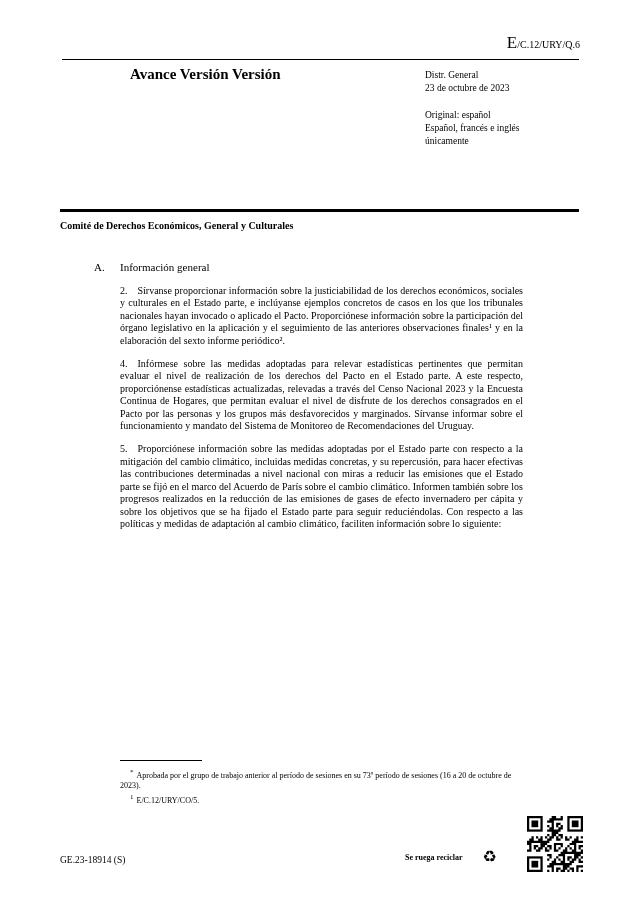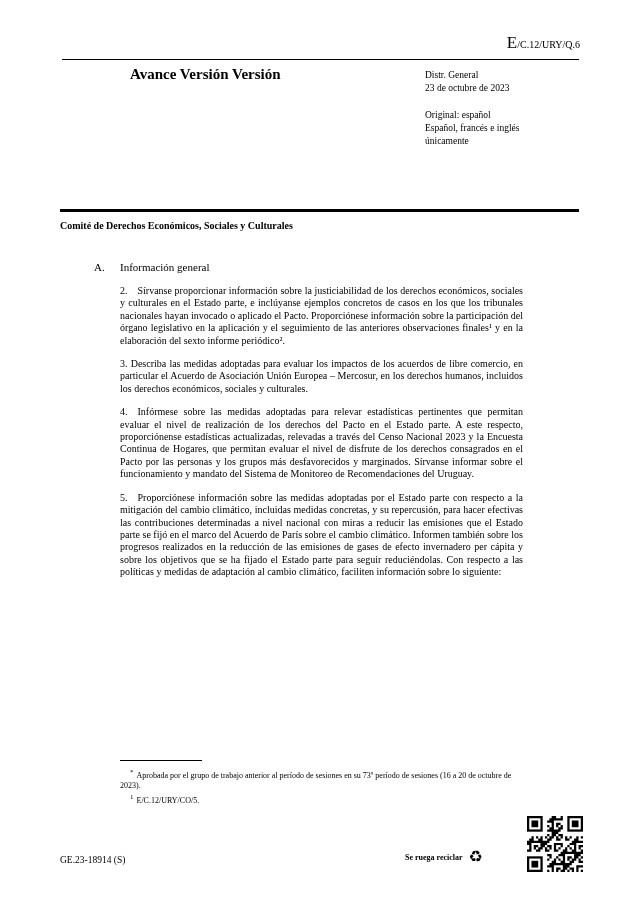--- a/index.html
+++ b/index.html
@@ -22,21 +22,21 @@
   .doc-title { font-size:13.5px; font-weight:bold; line-height:18px; margin-bottom:13px; }
   .doc-title sup { font-size:8px; }
   .para { font-size:10px; line-height:12.4px; text-align:justify; margin-bottom:11px; }
   .section-heading { margin:15px 0 12px -26px; font-weight:normal; font-size:11px; }
   .section-label { display:inline-block; width:26px; }
   .footnotes { position:absolute; top:760px; left:120px; width:402px; }
   .fn-rule { width:82px; height:1px; background:#000; margin-bottom:6px; }
   .footnote { font-size:8px; line-height:10.5px; text-indent:10px; }
   .footnote .fn-mark { font-size:7px; margin-right:3px; }
   .ge-number { position:absolute; left:60px; top:855px; font-size:9.5px; }
-  .recycle { position:absolute; left:405px; top:849px; display:flex; align-items:center; gap:6px; }
+  .recycle { position:absolute; left:405px; top:849px; display:flex; align-items:center; gap:20px; }
   .recycle-text { font-size:8px; font-weight:bold; }
   .recycle-icon { font-size:16px; line-height:1; }
   .qr { position:absolute; left:527px; top:816px; width:56px; height:56px; }
   .qr svg { display:block; }
 </style>
 </head>
 <body>
 
 <div class="doc-symbol">
   <span class="organ">E</span><span class="symbol-rest">/C.12/URY/Q.6</span>
@@ -50,31 +50,30 @@
   <div>Distr. General</div>
   <div>23 de octubre de 2023</div>
   <div class="gap"></div>
   <div>Original: español</div>
   <div>Español, francés e inglés</div>
   <div>únicamente</div>
 </div>
 
 <div class="rule-thick"></div>
 
-<div class="committee">Comité de Derechos Económicos, Sociales y Culturales</div>
+<div class="committee">Comité de Derechos Económicos, General y Culturales</div>
 
 <div class="main">
 
 
   <div class="section-heading">
     <span class="section-label">A.</span><span class="section-title">Información general</span>
   </div>
 
   <p class="para">2. Sírvanse proporcionar información sobre la justiciabilidad de los derechos económicos, sociales y culturales en el Estado parte, e inclúyanse ejemplos concretos de casos en los que los tribunales nacionales hayan invocado o aplicado el Pacto. Proporciónese información sobre la participación del órgano legislativo en la aplicación y el seguimiento de las anteriores observaciones finales¹ y en la elaboración del sexto informe periódico².</p>
-  <p class="para">3. Describa las medidas adoptadas para evaluar los impactos de los acuerdos de libre comercio, en particular el Acuerdo de Asociación Unión Europea – Mercosur, en los derechos humanos, incluidos los derechos económicos, sociales y culturales.</p>
   <p class="para">4. Infórmese sobre las medidas adoptadas para relevar estadísticas pertinentes que permitan evaluar el nivel de realización de los derechos del Pacto en el Estado parte. A este respecto, proporciónense estadísticas actualizadas, relevadas a través del Censo Nacional 2023 y la Encuesta Continua de Hogares, que permitan evaluar el nivel de disfrute de los derechos consagrados en el Pacto por las personas y los grupos más desfavorecidos y marginados. Sírvanse informar sobre el funcionamiento y mandato del Sistema de Monitoreo de Recomendaciones del Uruguay.</p>
   <p class="para">5. Proporciónese información sobre las medidas adoptadas por el Estado parte con respecto a la mitigación del cambio climático, incluidas medidas concretas, y su repercusión, para hacer efectivas las contribuciones determinadas a nivel nacional con miras a reducir las emisiones que el Estado parte se fijó en el marco del Acuerdo de París sobre el cambio climático. Informen también sobre los progresos realizados en la reducción de las emisiones de gases de efecto invernadero per cápita y sobre los objetivos que se ha fijado el Estado parte para seguir reduciéndolas. Con respecto a las políticas y medidas de adaptación al cambio climático, faciliten información sobre lo siguiente:</p>
 </div>
 
 <div class="footnotes">
   <div class="fn-rule"></div>
   <div class="footnote"><sup class="fn-mark">*</sup><span class="fn-text">Aprobada por el grupo de trabajo anterior al período de sesiones en su 73º período de sesiones (16 a 20 de octubre de 2023).</span></div>
   <div class="footnote"><sup class="fn-mark">1</sup><span class="fn-text">E/C.12/URY/CO/5.</span></div>
 </div>
 

